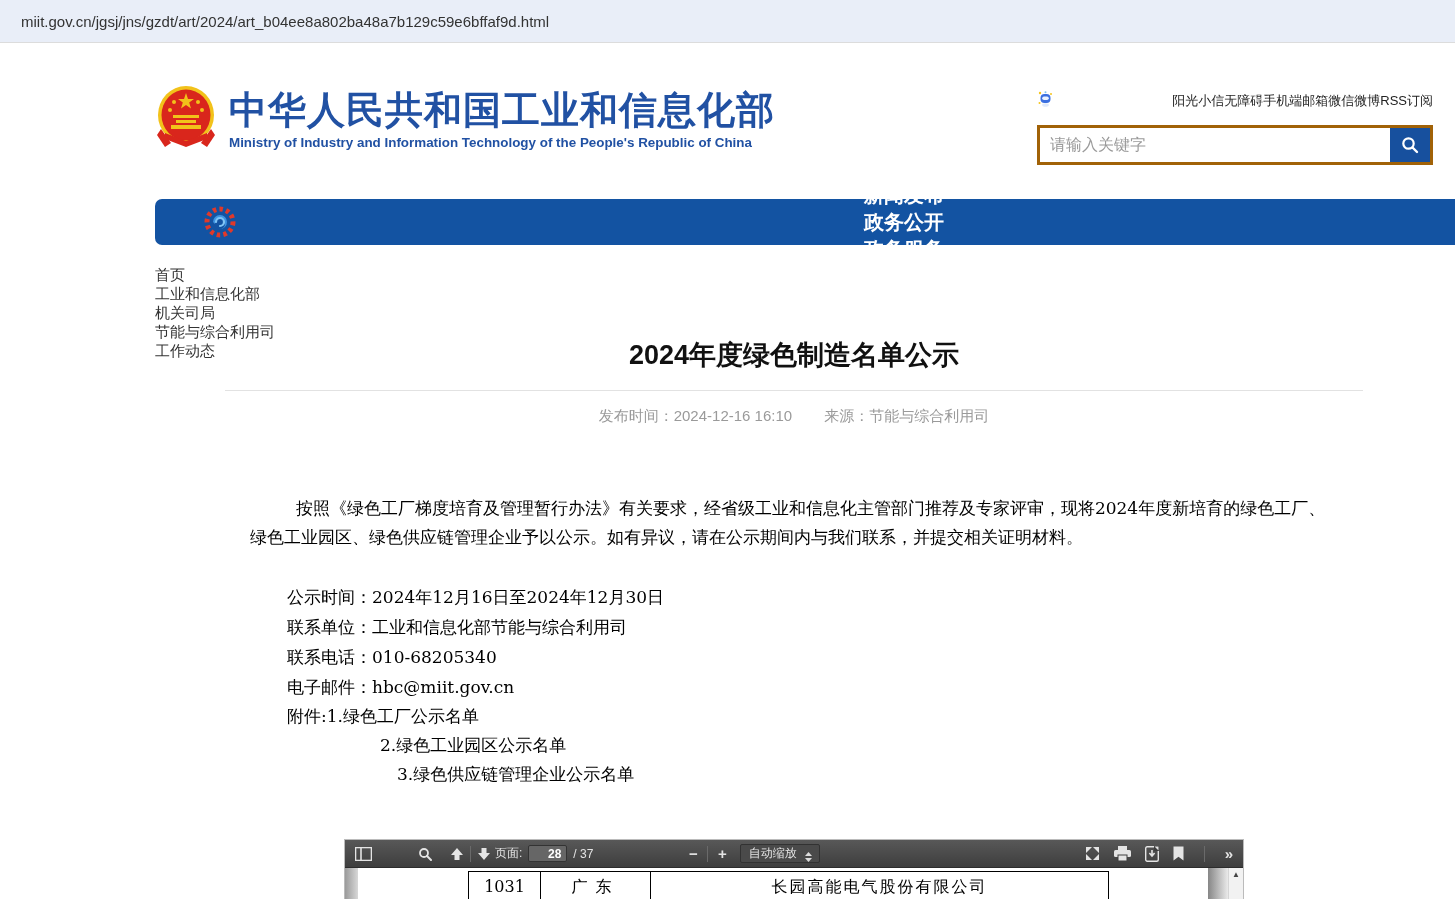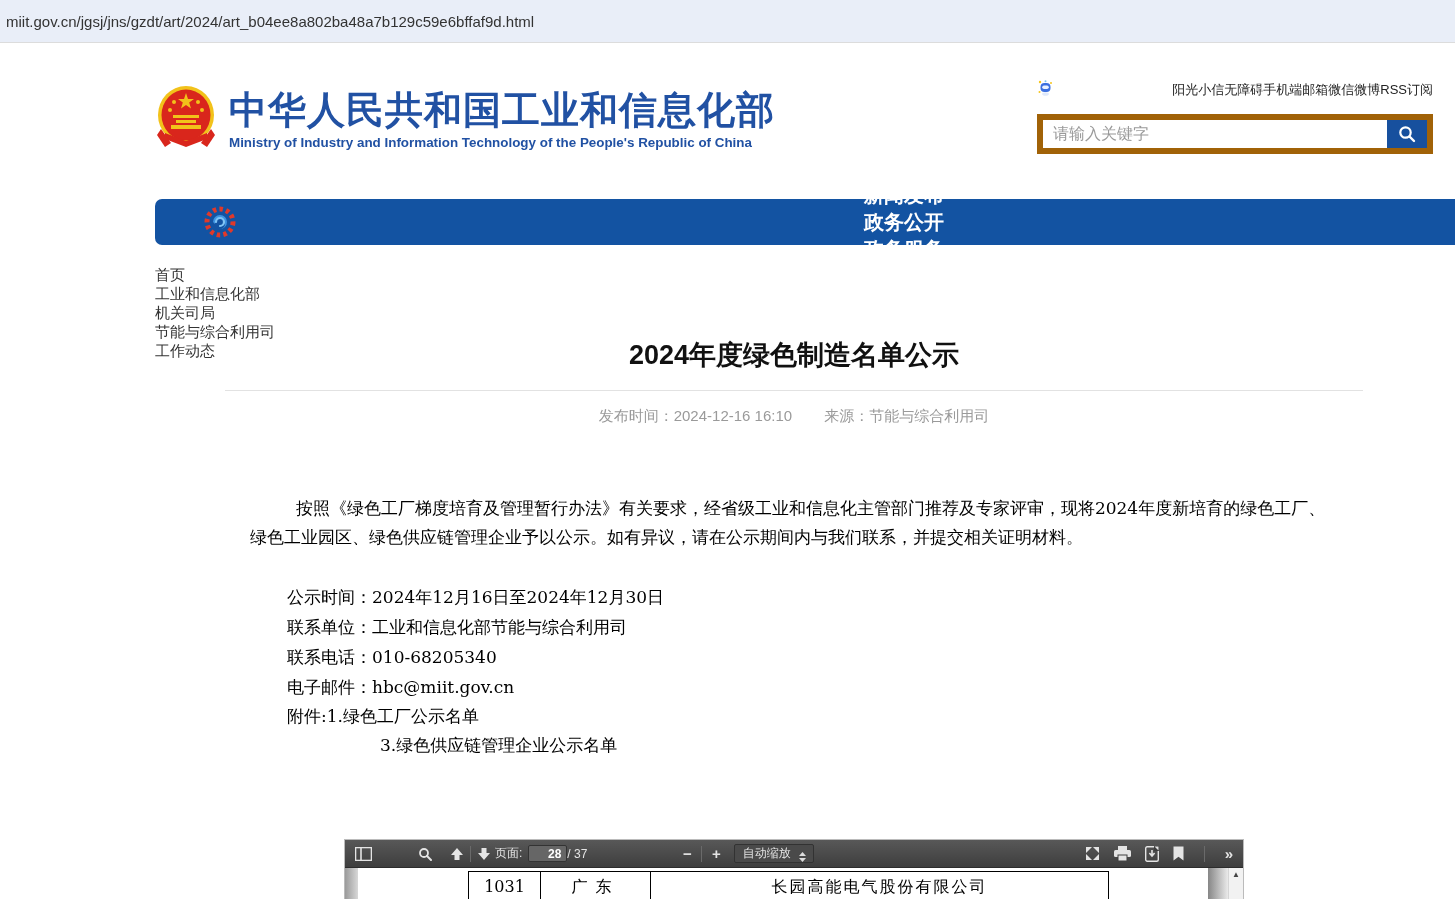--- a/index.html
+++ b/index.html
@@ -3,33 +3,33 @@
 <meta charset="utf-8">
 <style>
   * { margin:0; padding:0; box-sizing:border-box; }
   html,body { width:1455px; height:899px; overflow:hidden; background:#fff;
     font-family:"Liberation Sans", sans-serif; }
   .page { position:relative; width:1455px; height:899px; }
 
   
   .urlbar { position:absolute; left:0; top:0; width:1455px; height:43px;
     background:#e9eef8; border-bottom:1px solid #dcdcdc; display:flex;
-    align-items:center; padding-left:6px; font-size:15px; color:#333; }
+    align-items:center; padding-left:21px; font-size:15px; color:#333; }
 
   
   .header-left { position:absolute; left:157px; top:85px; display:flex; align-items:center; gap:14px; }
   .emblem { width:58px; height:70px; }
   .site-title { font-size:38px; font-weight:bold; color:#2151a3; line-height:1.08; letter-spacing:1px; white-space:nowrap; }
   .site-subtitle { font-size:13.4px; font-weight:bold; color:#2151a3; margin-top:4px; white-space:nowrap; }
 
-  .header-right { position:absolute; left:1037px; top:79px; width:396px; }
+  .header-right { position:absolute; left:1037px; top:90px; width:396px; }
   .quick-links { display:flex; align-items:center; justify-content:space-between; font-size:13px; color:#222; }
   .quick-link { cursor:pointer; white-space:nowrap; }
   .robot-icon { width:17px; height:18px; display:inline-block; }
-  .search-row { margin-top:14px; display:flex; height:40px; border:6px solid #a16207; background:#fff; }
+  .search-row { margin-top:14px; display:flex; height:40px; border:3px solid #a16207; background:#fff; }
   .search-input { flex:1; border:none; outline:none; font-size:16px; padding:0 10px; color:#444; }
   .search-input::placeholder { color:#9a9a9a; }
   .search-btn { width:40px; background:#17509e; border:none; display:flex; align-items:center; justify-content:center; cursor:pointer; }
 
   
   .nav { position:absolute; left:155px; top:199px; width:1422px; height:46px;
     background:#1353a2; border-radius:7px; display:flex; align-items:center; padding:0 20px; }
   .nav-logo { width:34px; height:34px; margin:0 14px 0 28px; }
   .nav-item { flex:1; text-align:center; color:#fff; font-size:20px; font-weight:bold; cursor:pointer; white-space:nowrap; }
 
@@ -56,21 +56,21 @@
   
   .pdfviewer { position:absolute; left:345px; top:840px; width:898px; height:59px; overflow:hidden;
     box-shadow:0 0 0 1px #bbb; }
   .pv-toolbar { display:flex; align-items:center; height:28px; padding:0 10px;
     background:linear-gradient(#585858,#3e3e3e); border-bottom:1px solid #2c2c2c; color:#e4e4e4; font-size:12px; }
   .pv-btn { display:flex; align-items:center; justify-content:center; cursor:pointer; }
   .pv-sep { width:1px; height:16px; background:#2a2a2a; border-right:1px solid #6a6a6a; margin:0 6px; }
   .pv-page-label { margin:0 6px 0 4px; }
   .pv-page-input { width:39px; height:17px; background:#666; border:1px solid #333; border-radius:2px;
     color:#fff; font-size:12px; font-weight:bold; text-align:right; padding-right:5px; outline:none; }
-  .pv-page-total { margin-left:0; }
+  .pv-page-total { margin-left:6px; }
   .pv-zoomgrp { display:flex; align-items:center; margin-left:92px; }
   .pv-minus, .pv-plus { font-size:15px; font-weight:bold; width:16px; text-align:center; cursor:pointer; }
   .pv-scale { display:flex; align-items:flex-end; justify-content:center; gap:8px; width:80px; height:19px;
     margin-left:10px; background:#4a4a4a; border:1px solid #323232; border-radius:2px; cursor:pointer; }
   .pv-right { margin-left:auto; display:flex; align-items:center; gap:14px; }
   .pv-more { font-size:15px; font-weight:bold; cursor:pointer; }
   .pv-content { position:relative; height:31px; background:#fff; }
   .pv-edge-left { position:absolute; left:0; top:0; bottom:0; width:13px;
     background:linear-gradient(to right,#9a9a9a,#d8d8d8); }
   .pv-edge-right { position:absolute; right:15px; top:0; bottom:0; width:20px;
@@ -197,20 +197,21 @@
     <div class="article-body">
       <p class="para">按照《绿色工厂梯度培育及管理暂行办法》有关要求，经省级工业和信息化主管部门推荐及专家评审，现将2024年度新培育的绿色工厂、绿色工业园区、绿色供应链管理企业予以公示。如有异议，请在公示期间内与我们联系，并提交相关证明材料。</p>
       <div class="info-lines">
           <div class="info-line">公示时间：2024年12月16日至2024年12月30日</div>
           <div class="info-line">联系单位：工业和信息化部节能与综合利用司</div>
           <div class="info-line">联系电话：010-68205340</div>
           <div class="info-line">电子邮件：hbc@miit.gov.cn</div>
         </div>
       <div class="attachments">
           <div class="att-line">附件:1.绿色工厂公示名单</div>
+          <div class="att-line">2.绿色工业园区公示名单</div>
           <div class="att-line">3.绿色供应链管理企业公示名单</div>
         </div>
     </div>
   </div>
 
   <div class="pdfviewer">
     <div class="pv-toolbar">
       <span class="pv-btn">
         <svg width="17" height="14" viewBox="0 0 17 14">
           <rect x="0.5" y="0.5" width="16" height="13" fill="none" stroke="#e4e4e4" stroke-width="1.6"></rect>

